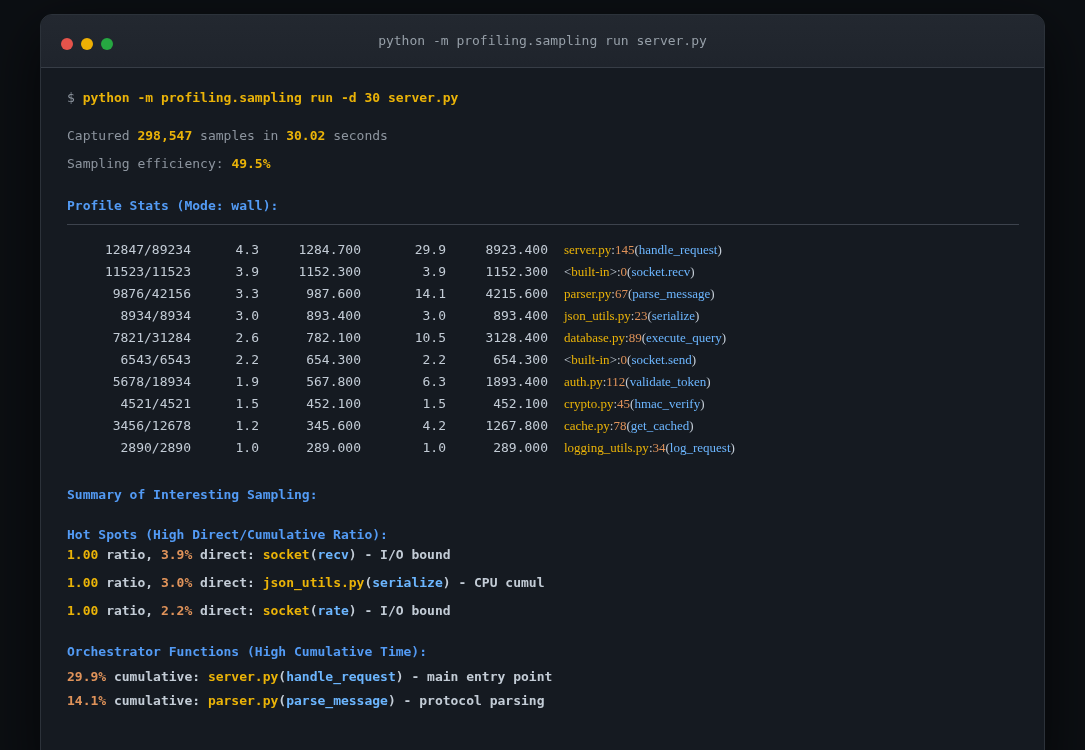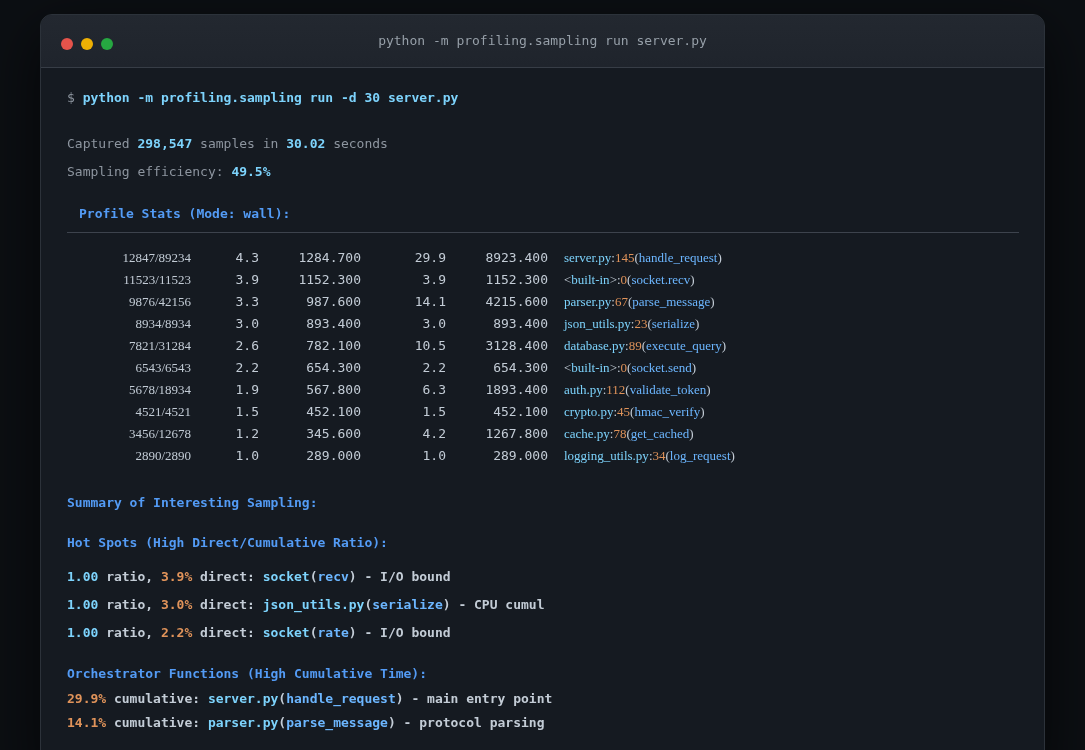--- a/index.html
+++ b/index.html
@@ -37,43 +37,43 @@
     font-size: 13px;
     color: #969fa8;
   }
   .body {
     padding: 20px 25px 0 26px;
     font-size: 13px;
   }
   .line { height: 20px; line-height: 20px; white-space: pre; }
   .t-dim    { color: #8d959f; }
   .t-bright { color: #c3ccd6; }
-  .t-green  { color: #7dd3fc; }
+  .t-green  { color: #eab308; }
   .t-orange { color: #e0935a; }
   .t-blue   { color: #6cb6ff; }
   .t-head   { color: #539bf5; font-weight: bold; }
   .t-b      { font-weight: bold; }
 
   .cmd-line { }
-  .intro { margin-top: 26px; }
+  .intro { margin-top: 18px; }
   .intro .line + .line { margin-top: 8px; }
 
-  .profile-heading { margin-top: 22px; margin-left: 12px; }
+  .profile-heading { margin-top: 22px; }
   .profile-cols { margin-top: 2px; }
   .rule { margin-top: 8px; border: none; border-top: 1px solid #3d434d; height: 0; }
   .rows { margin-top: 14px; }
   .rows .line { height: 22px; line-height: 22px; }
   .col { display: inline-block; text-align: right; }
-  .c1 { width: 124px; font-family: Liberation Serif, serif; } .c2 { width: 68px; } .c3 { width: 102px; }
+  .c1 { width: 124px; } .c2 { width: 68px; } .c3 { width: 102px; }
   .c4 { width: 85px; }  .c5 { width: 102px; }
   .loc { margin-left: 16px; font-family: Liberation Serif, serif; }
 
   .summary-heading { margin-top: 26px; }
   .hotspots-heading { margin-top: 20px; }
-  .hs-items { margin-top: 14px; }
+  .hs-items { margin-top: 0; }
   .hs-items .line { font-weight: bold; }
   .hs-items .line + .line { margin-top: 8px; }
   .orch-heading { margin-top: 21px; }
   .orch-items { margin-top: 5px; }
   .orch-items .line { font-weight: bold; }
   .orch-items .line + .line { margin-top: 4px; }
 </style>
 </head>
 <body>
 

